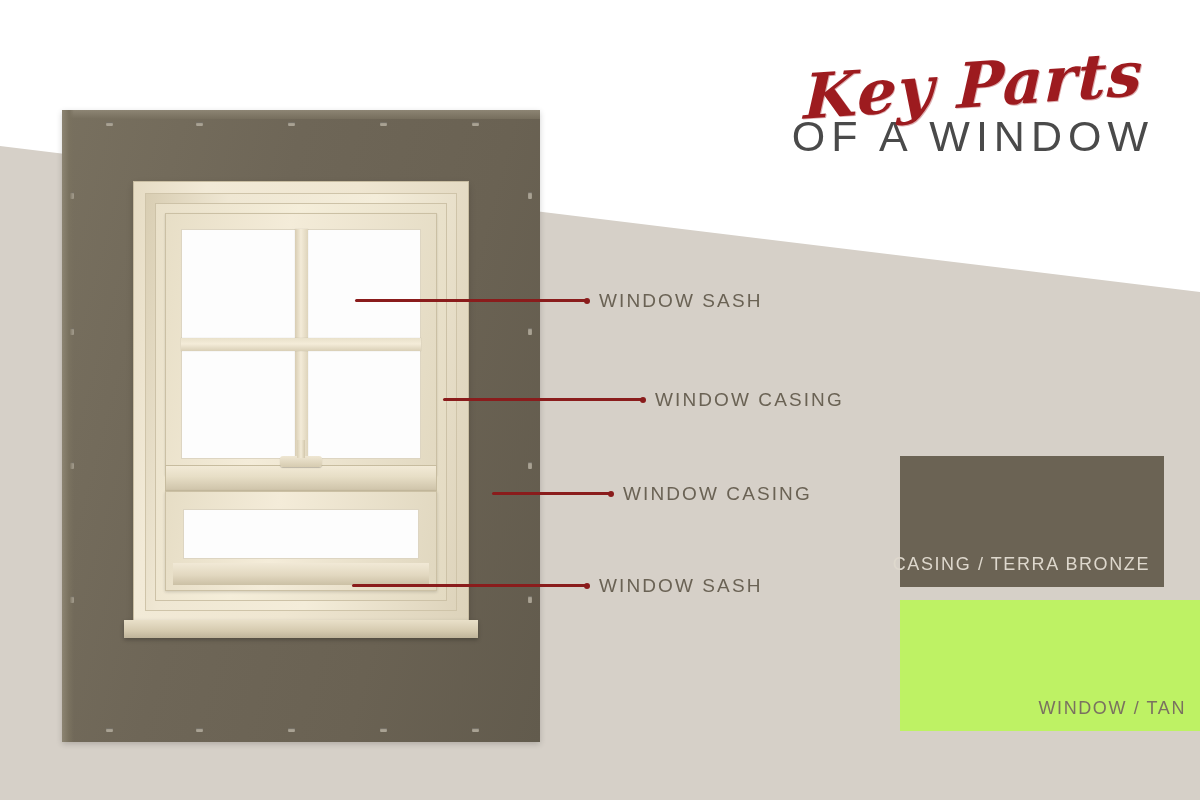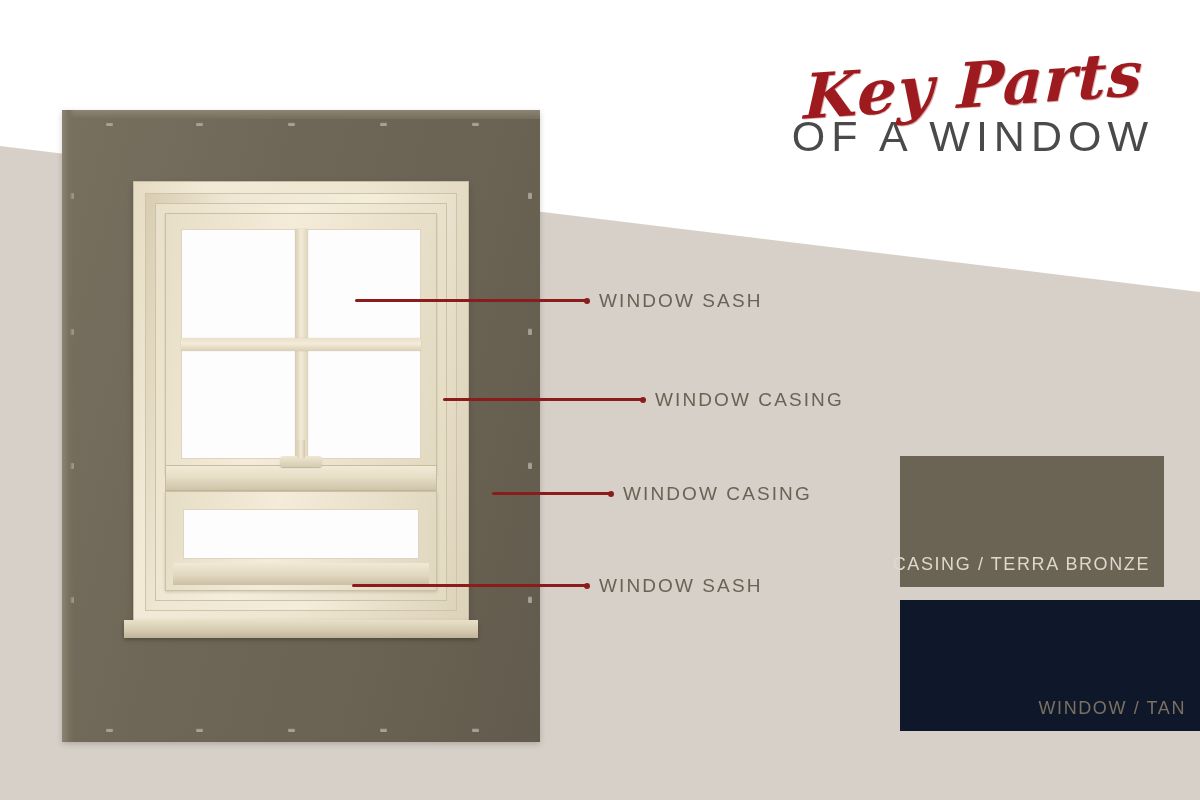--- a/index.html
+++ b/index.html
@@ -258,21 +258,21 @@
     letter-spacing: 1.6px;
     white-space: nowrap;
   }
   #swatch-casing {
     left: 900px; top: 456px; width: 264px; height: 131px;
     background: #6b6354;
   }
   #swatch-casing .swatch-label { color: #ded8cd; }
   #swatch-window {
     left: 900px; top: 600px; width: 300px; height: 131px;
-    background: #0f172a;
+    background: #bef264;
   }
   #swatch-window .swatch-label { color: #7a7160; }
 </style>
 </head>
 <body>
 
 <div id="stage">
 
   <div class="bg-wedge"></div>
 

